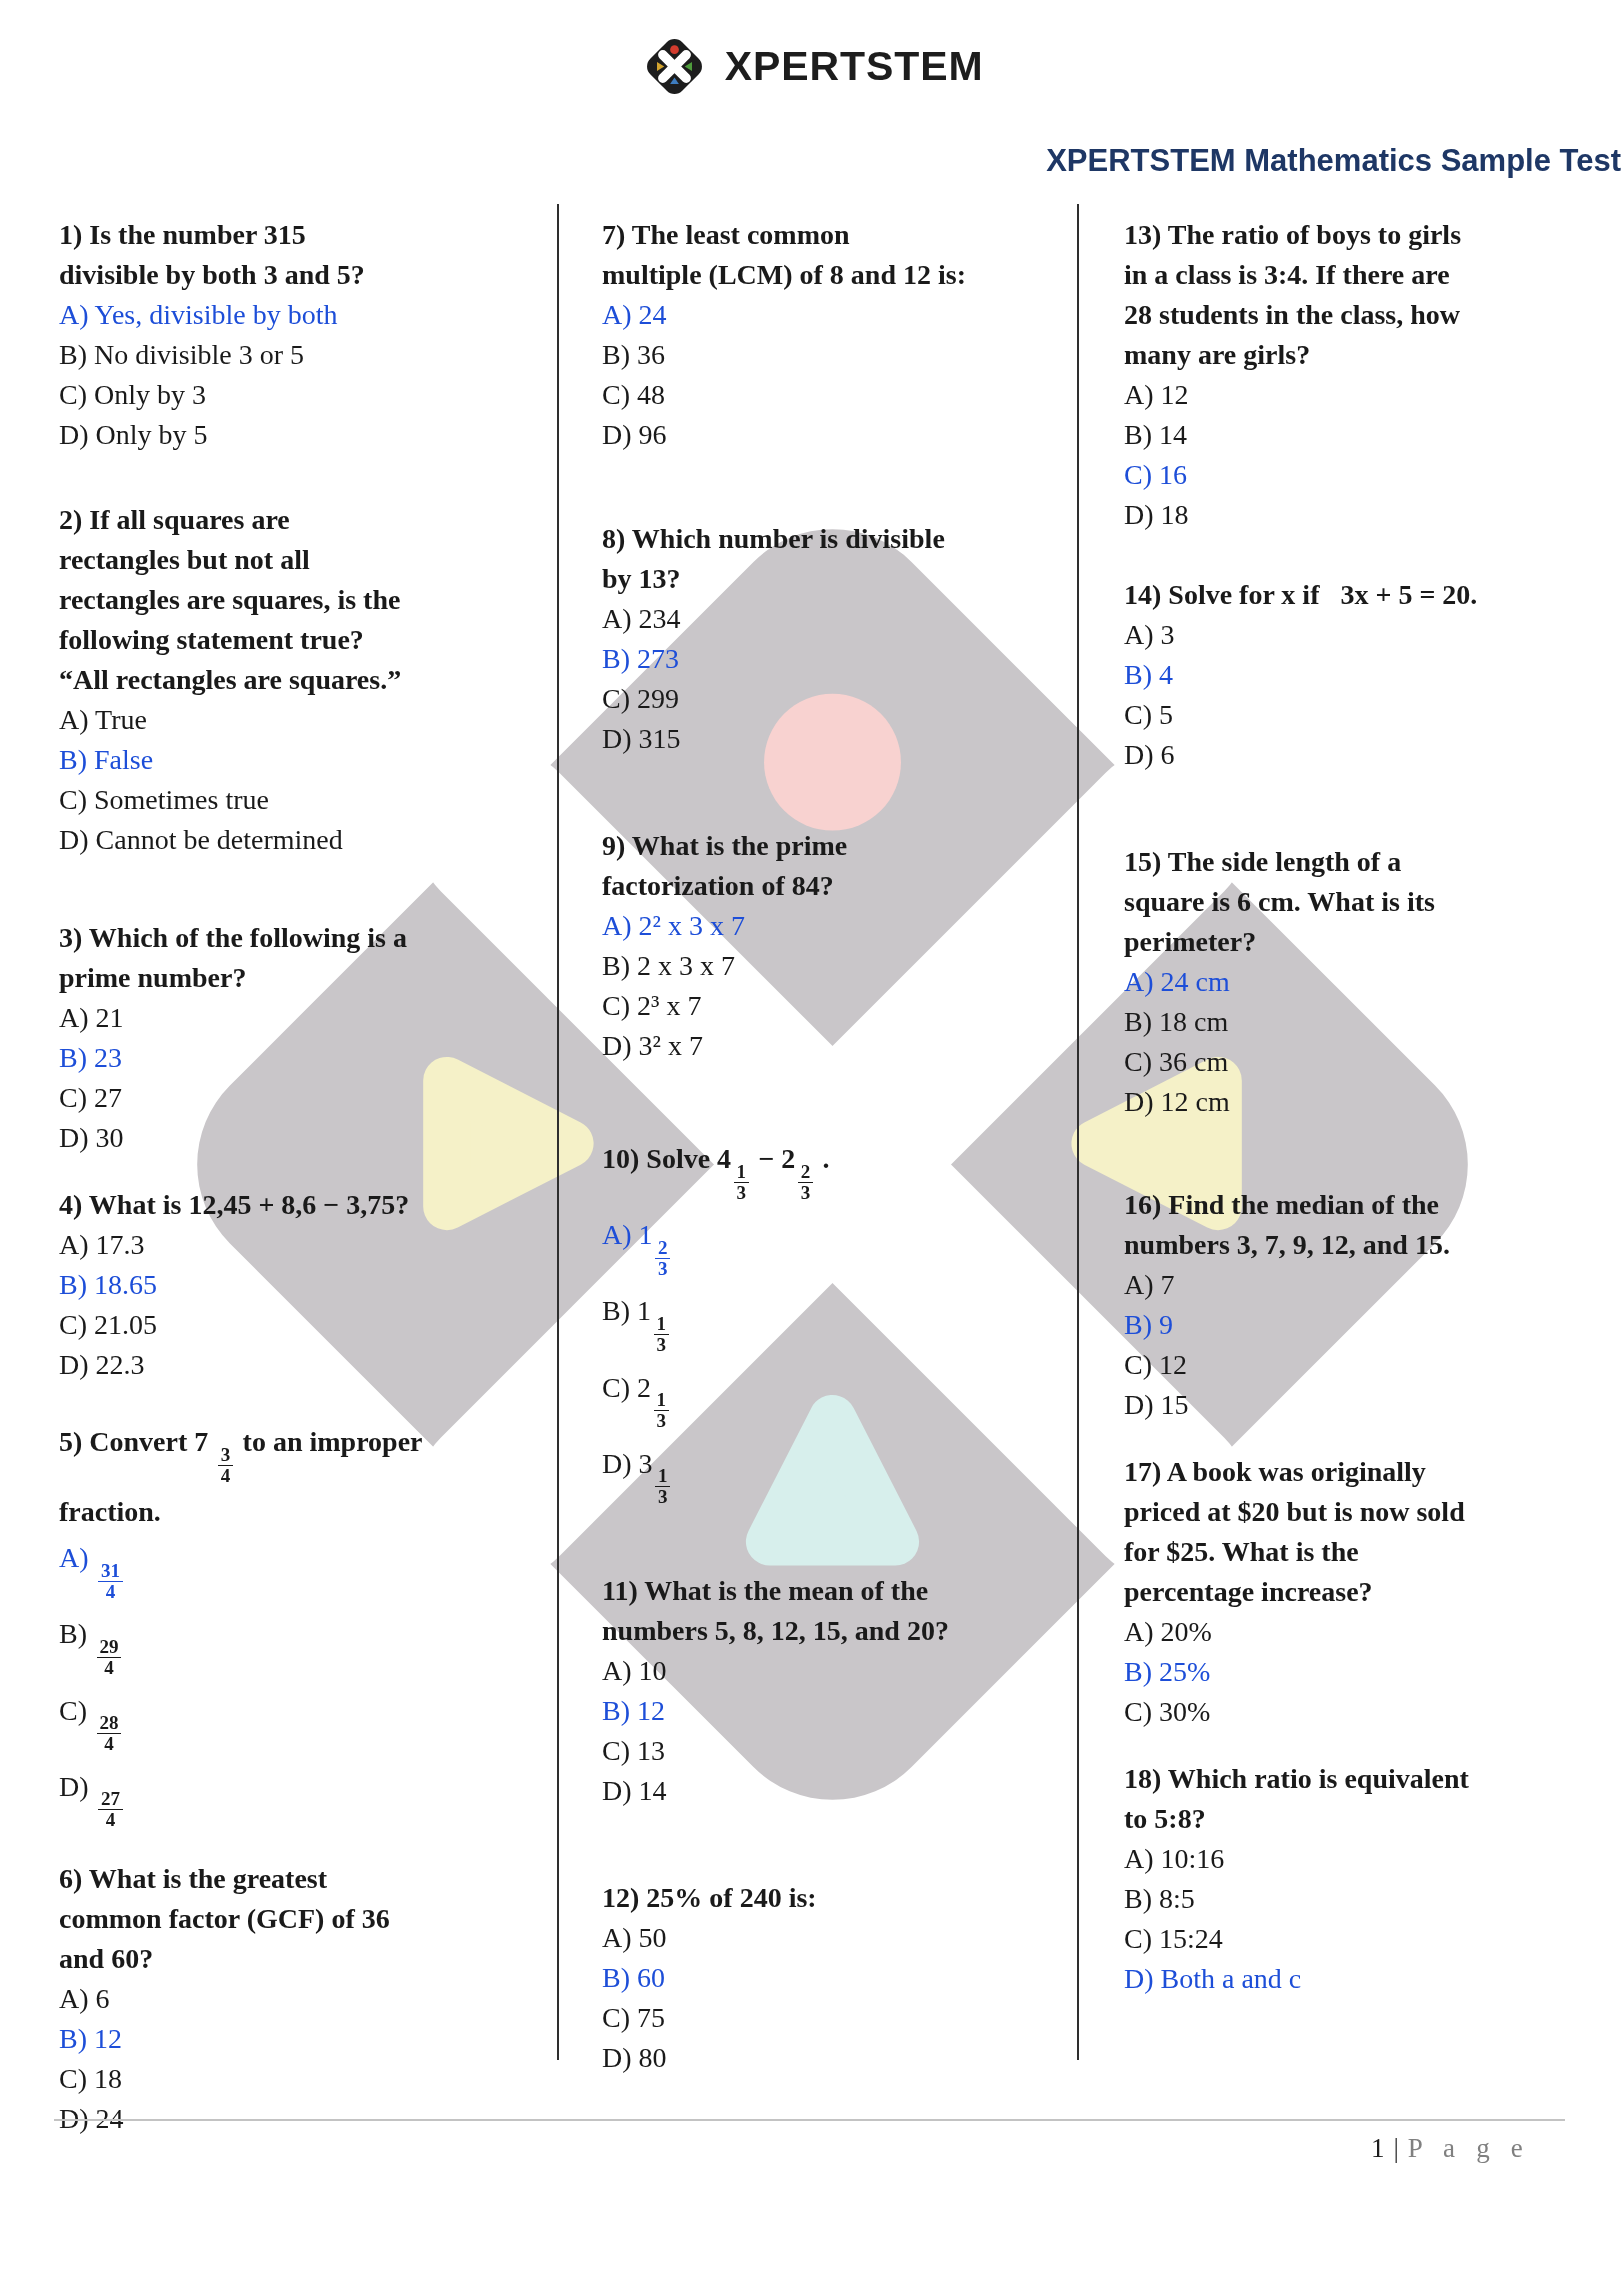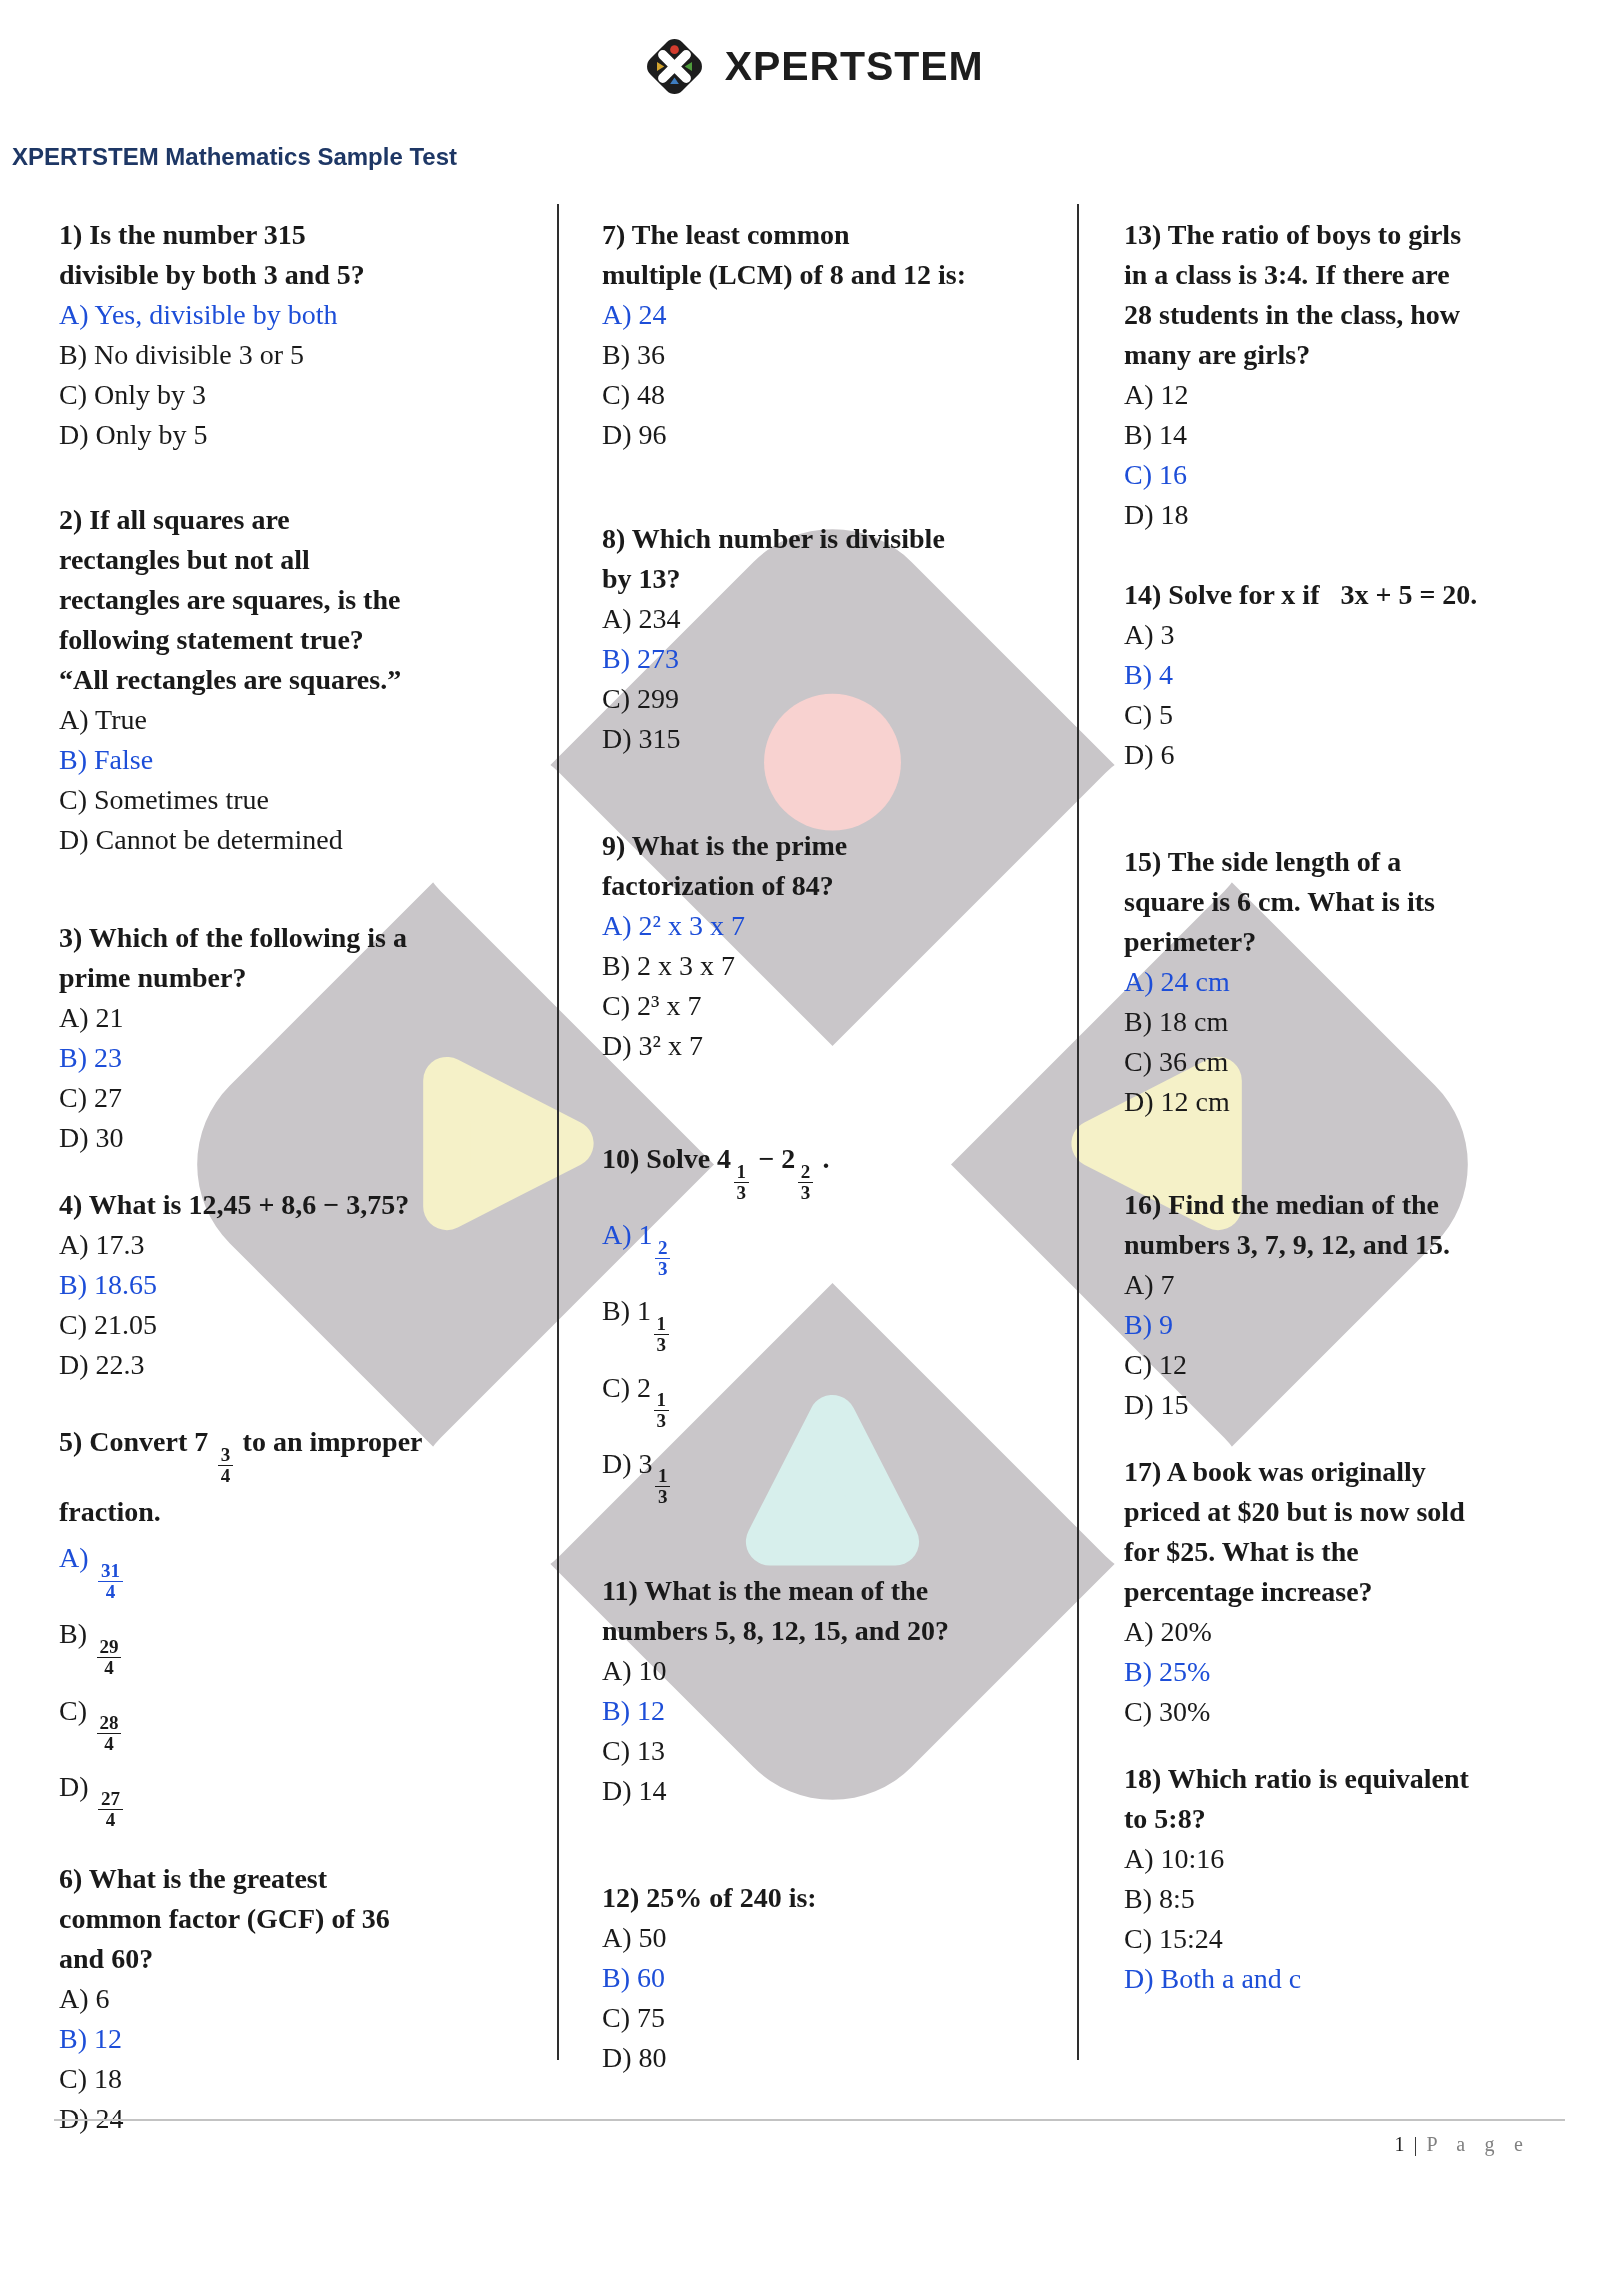--- a/index.html
+++ b/index.html
@@ -12,22 +12,22 @@
   .watermark { position:absolute; left:134px; top:466px; width:1397px; height:1397px; z-index:0; }
   
   .header { position:absolute; top:21.5px; left:0; right:0; height:90px;
             display:flex; align-items:center; justify-content:center; gap:14.3px; z-index:2; }
   .logo-icon { width:73px; height:73px; }
   .brand {
     font-family:"Liberation Sans", sans-serif; font-weight:800; font-size:41px;
     letter-spacing:0.9px; color:#1d1d1d;
   }
   .doc-title {
-    position:absolute; top:143px; left:12px; right:0; text-align:left;
-    font-family:"Liberation Sans", sans-serif; font-weight:700; font-size:24px;
+    position:absolute; top:143px; left:12px; right:0; text-align:right;
+    font-family:"Liberation Sans", sans-serif; font-weight:700; font-size:31px;
     color:#1e3765; z-index:2;
   }
   
   .qcol { position:absolute; top:215px; z-index:2; font-size:28px; line-height:40px; }
   #col1 { left:59px;   width:491px; }
   #col2 { left:602px;  width:469px; }
   #col3 { left:1124px; width:491px; }
   .question { }
   .qline { font-weight:700; white-space:nowrap; }
   .opt   { font-weight:400; white-space:nowrap; }
@@ -37,21 +37,21 @@
     display:inline-flex; flex-direction:column; align-items:center;
     vertical-align:-0.5em; line-height:1.05; font-size:0.68em; font-weight:700; margin:0 2.7px;
   }
   .frac .fn { border-bottom:1.8px solid currentColor; padding:0 2.7px; }
   .frac .fd { padding:0 2.7px; }
   
   .vdivider { position:absolute; top:204px; height:1856px; width:1.8px; background:#2e2e2e; z-index:1; }
   #vd1 { left:557px; } #vd2 { left:1077px; }
   
   .footer-rule { position:absolute; left:54px; right:56px; top:2119px; height:1.8px; background:#c3c3c3; z-index:2; }
-  .footer-text { position:absolute; top:2133px; right:91px; z-index:2; font-size:20px; color:#1c1c1c; }
+  .footer-text { position:absolute; top:2133px; right:91px; z-index:2; font-size:27px; color:#1c1c1c; }
   .footer-text .sep { color:#3a3a3a; padding:0 9px; }
   .footer-text .pageword { color:#808080; letter-spacing:7.2px; }
 </style>
 </head>
 <body>
 
 <div class="page">
 
   <div class="watermark">
     <svg width="1397" height="1397" viewBox="0 0 1000 1000">

